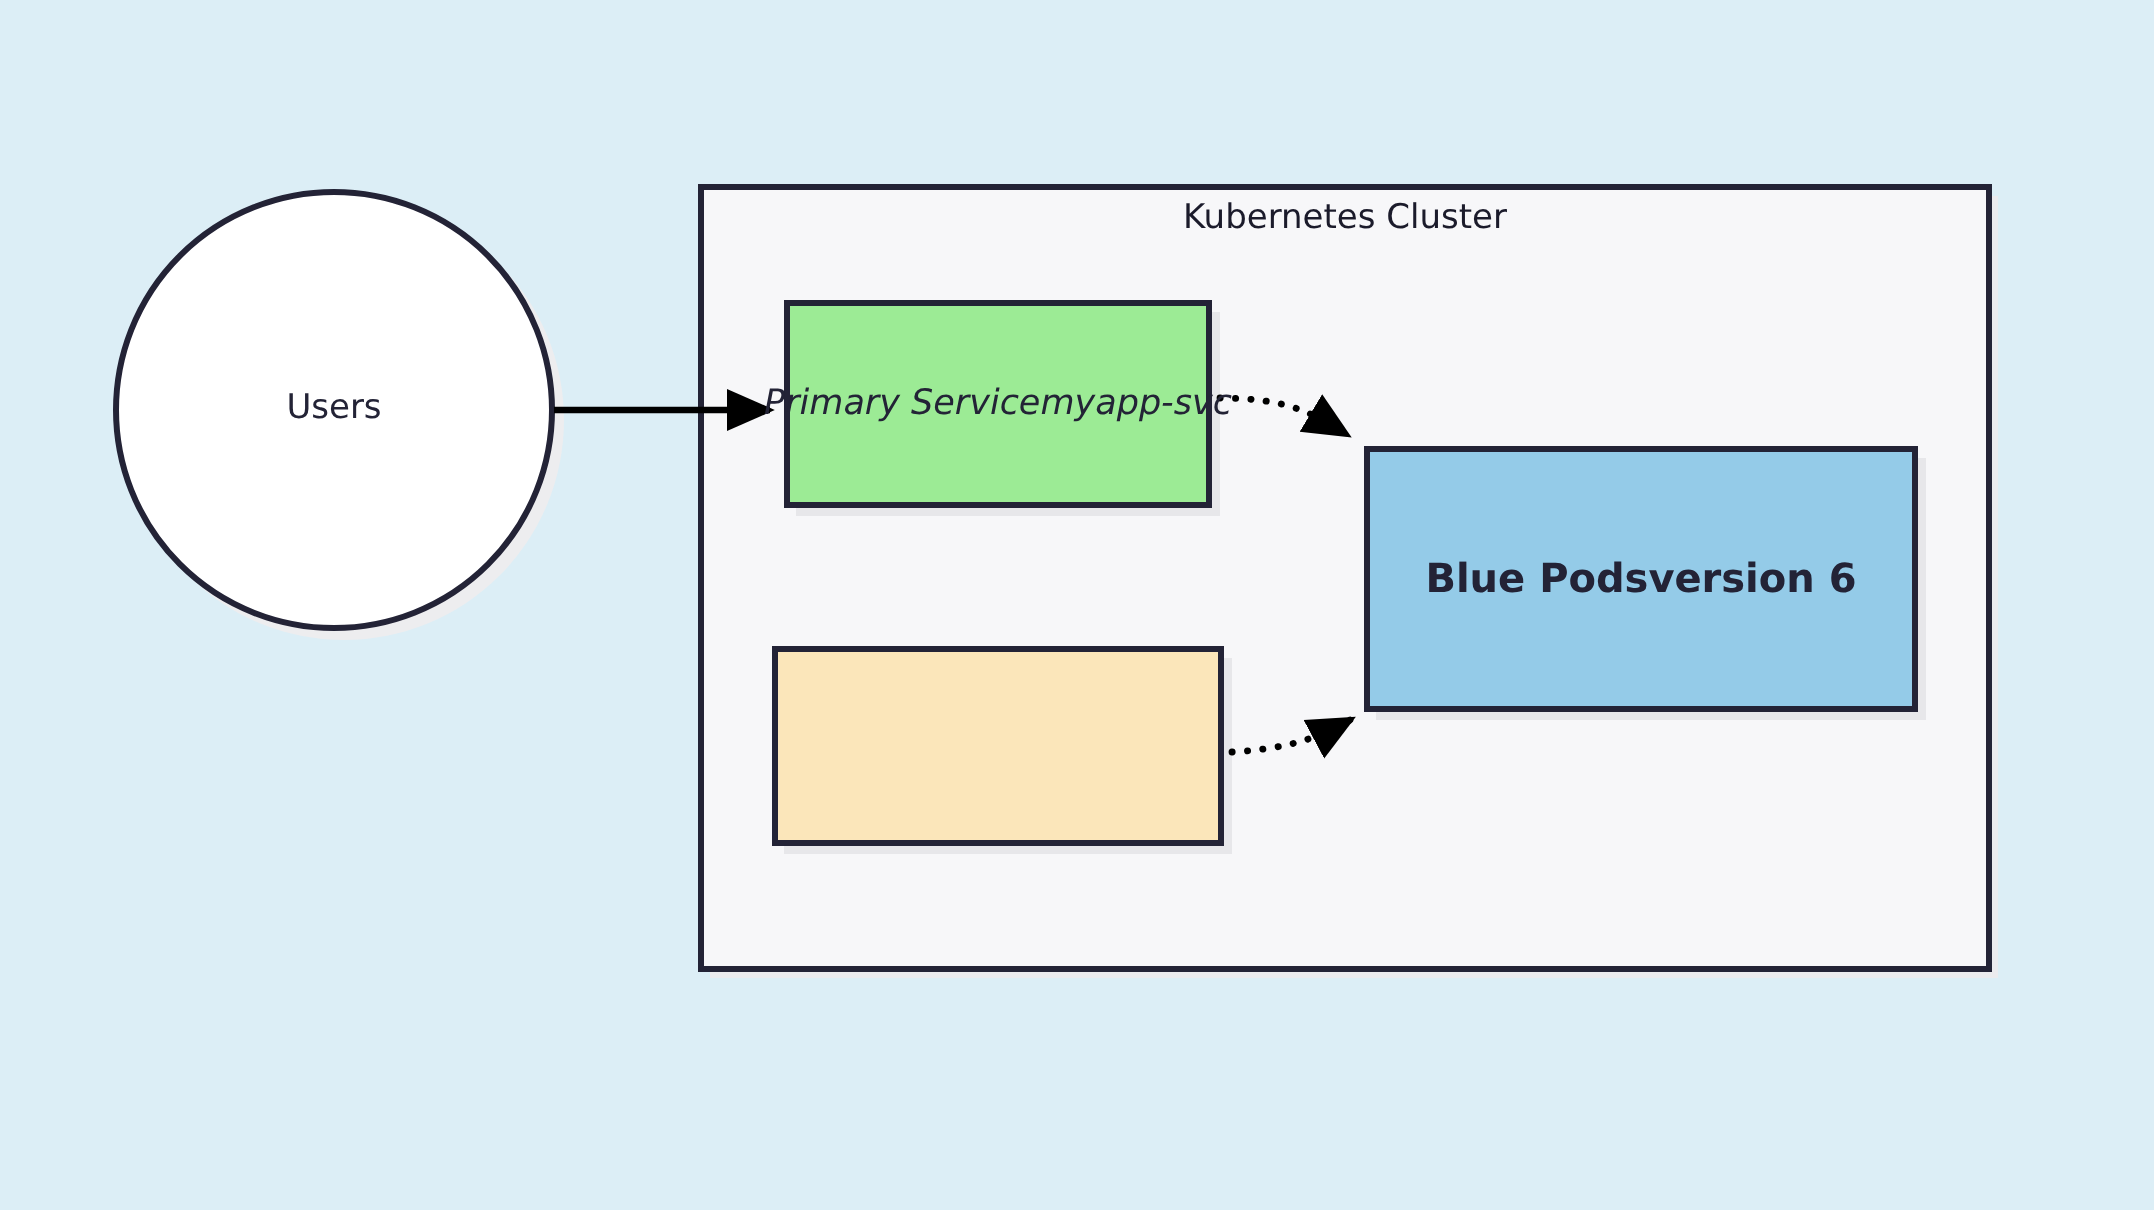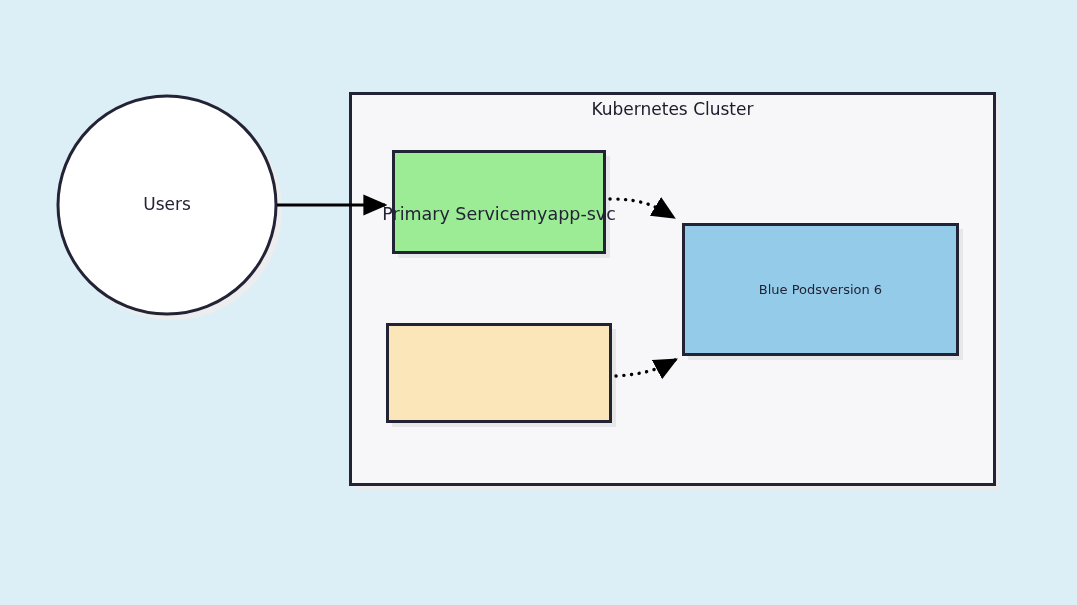--- a/index.html
+++ b/index.html
@@ -49,21 +49,21 @@
     align-items: center;
     justify-content: center;
     color: #232336;
     text-align: center;
     pointer-events: none;
     line-height: 1.52;
   }
   .node-text span { display: block; white-space: pre; }
   .t-users { font-size: 17px; }
   .t-svc { font-size: 17.5px; }
-  .t-pods { font-size: 13px; }
+  .t-pods { font-size: 20px; font-weight: bold; }
   .cluster-title {
     position: absolute;
     font-size: 17px;
     color: #1b1b2b;
     white-space: pre;
   }
 </style>
 </head>
 <body>
 
@@ -103,21 +103,21 @@
 
     <path d="M 616 376 C 648 374, 660 368, 675 360" fill="none" stroke="#000000" stroke-width="3.4" stroke-linecap="round" stroke-dasharray="0.1 7.6" marker-end="url(#arrowDot)"></path>
   </svg>
 
   <div class="cluster-title" style="left:350px; top:99px; width:645px; text-align:center;">Kubernetes Cluster</div>
 
   <div class="node-text t-users" style="left:58px; top:145px; width:218px; height:120px;">
     <span>Users</span>
   </div>
 
-  <div class="node-text t-svc" style="left:394px; top:164px; width:210px; height:100px;">
+  <div class="node-text t-svc" style="left:394px; top:152px; width:210px; height:100px;font-style:italic;">
     <span>Primary Service</span>
     <span>myapp-svc</span>
   </div>
 
 
   <div class="node-text t-pods" style="left:684px; top:225px; width:273px; height:129px;">
     <span>Blue Pods</span>
     <span>version 6</span>
   </div>
 </div>

